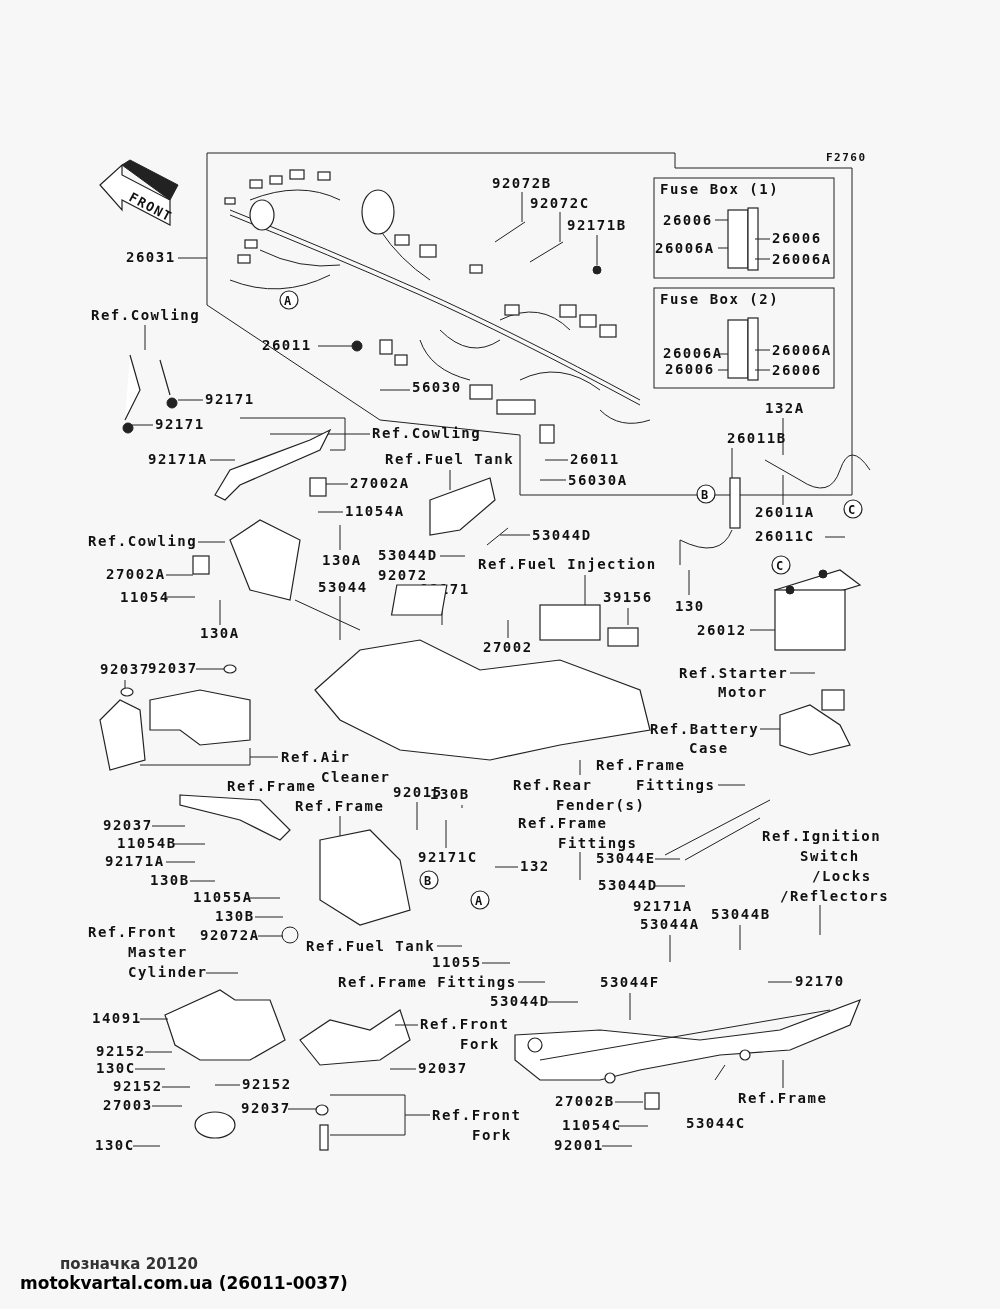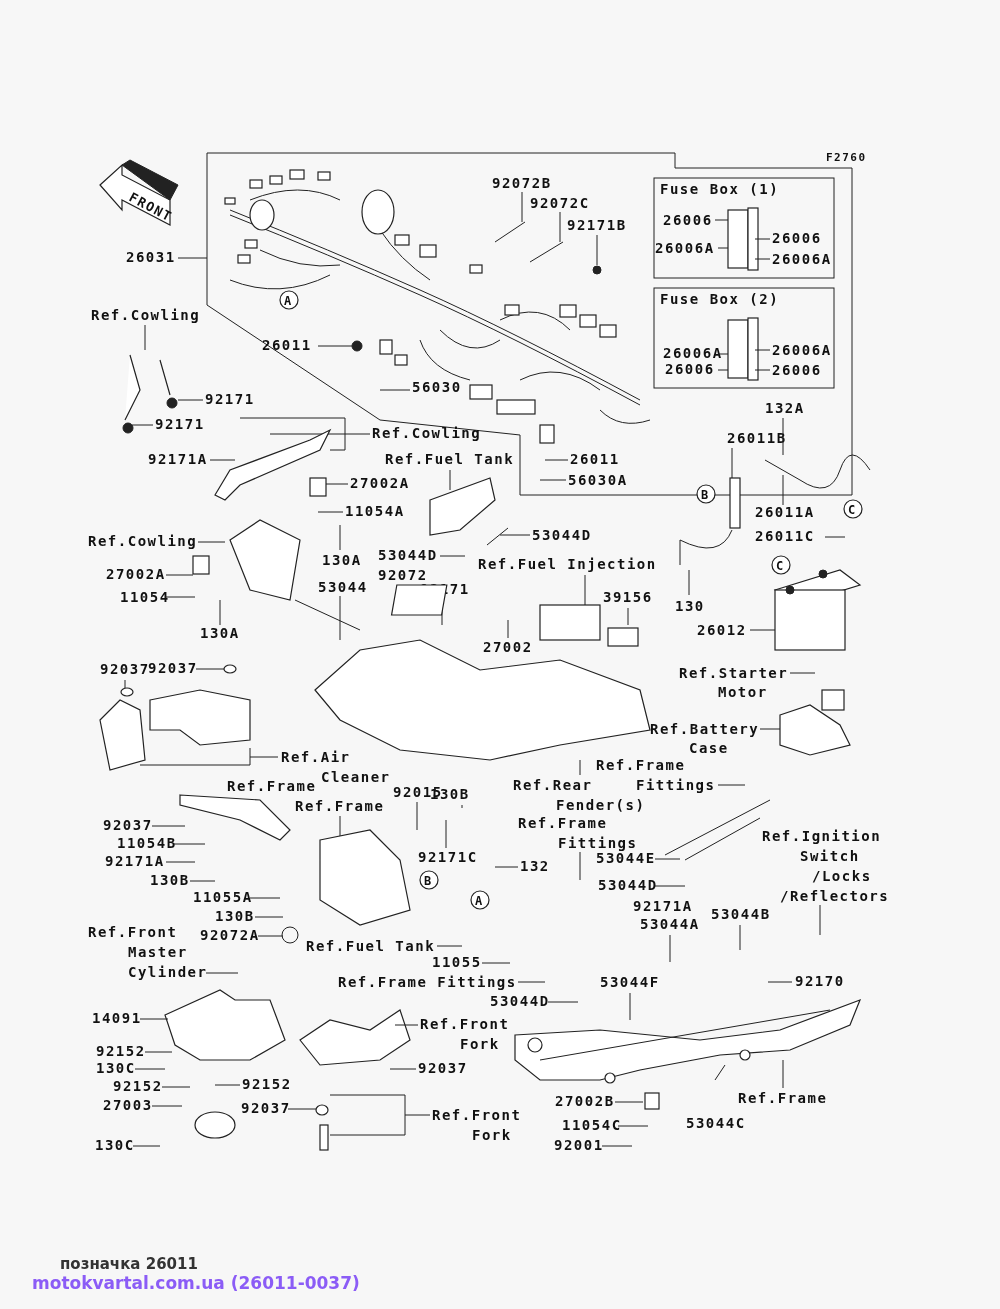--- a/index.html
+++ b/index.html
@@ -3,21 +3,21 @@
 <meta charset="utf-8">
 <style>
   html,body{margin:0;padding:0;background:#f7f7f7;}
   body{width:1000px;height:1309px;position:relative;overflow:hidden;font-family:"DejaVu Sans Mono","Liberation Mono",monospace;}
   #canvas{position:absolute;left:0;top:0;width:1000px;height:1240px;}
   svg text{font-family:"DejaVu Sans Mono","Liberation Mono",monospace;font-weight:bold;fill:#111;font-size:14px;letter-spacing:1.5px;}
   svg .line{stroke:#222;stroke-width:1;fill:none;}
   svg .part{stroke:#222;stroke-width:1.2;fill:#fff;}
   svg .dark{fill:#222;stroke:#222;}
   .footer1{position:absolute;left:60px;top:1255px;font-family:"DejaVu Sans","Liberation Sans",sans-serif;font-weight:bold;font-size:15px;color:#333;}
-  .footer2{position:absolute;left:20px;top:1273px;font-family:"DejaVu Sans","Liberation Sans",sans-serif;font-weight:bold;font-size:17px;color:#8b5cf6;margin-left:12px;}
+  .footer2{position:absolute;left:20px;top:1273px;font-family:"DejaVu Sans","Liberation Sans",sans-serif;font-weight:bold;font-size:17px;color:#000000;}
 </style>
 </head>
 <body>
 
 <svg id="canvas" viewBox="0 0 1000 1240" xmlns="http://www.w3.org/2000/svg">
 
   <text x="826" y="161" style="font-size:11px">F2760</text>
 
   <g>
     <polygon points="100,185 122,165 122,175 170,200 170,225 122,200 122,210" class="part"></polygon>
@@ -376,14 +376,14 @@
   <text x="241" y="1113">92037</text>
   <line x1="288" y1="1109" x2="318" y2="1109" class="line"></line>
   <ellipse cx="322" cy="1110" rx="6" ry="5" class="part"></ellipse>
   <rect x="320" y="1125" width="8" height="25" class="part"></rect>
   <text x="432" y="1120">Ref.Front</text>
   <text x="472" y="1140">Fork</text>
   <polyline points="330,1095 405,1095 405,1135 330,1135" class="line"></polyline>
   <line x1="405" y1="1115" x2="430" y2="1115" class="line"></line>
 </svg>
 
-<div class="footer1">позначка 26011</div>
+<div class="footer1">позначка 20120</div>
 <div class="footer2">motokvartal.com.ua (26011-0037)</div>
 
 </body></html>

